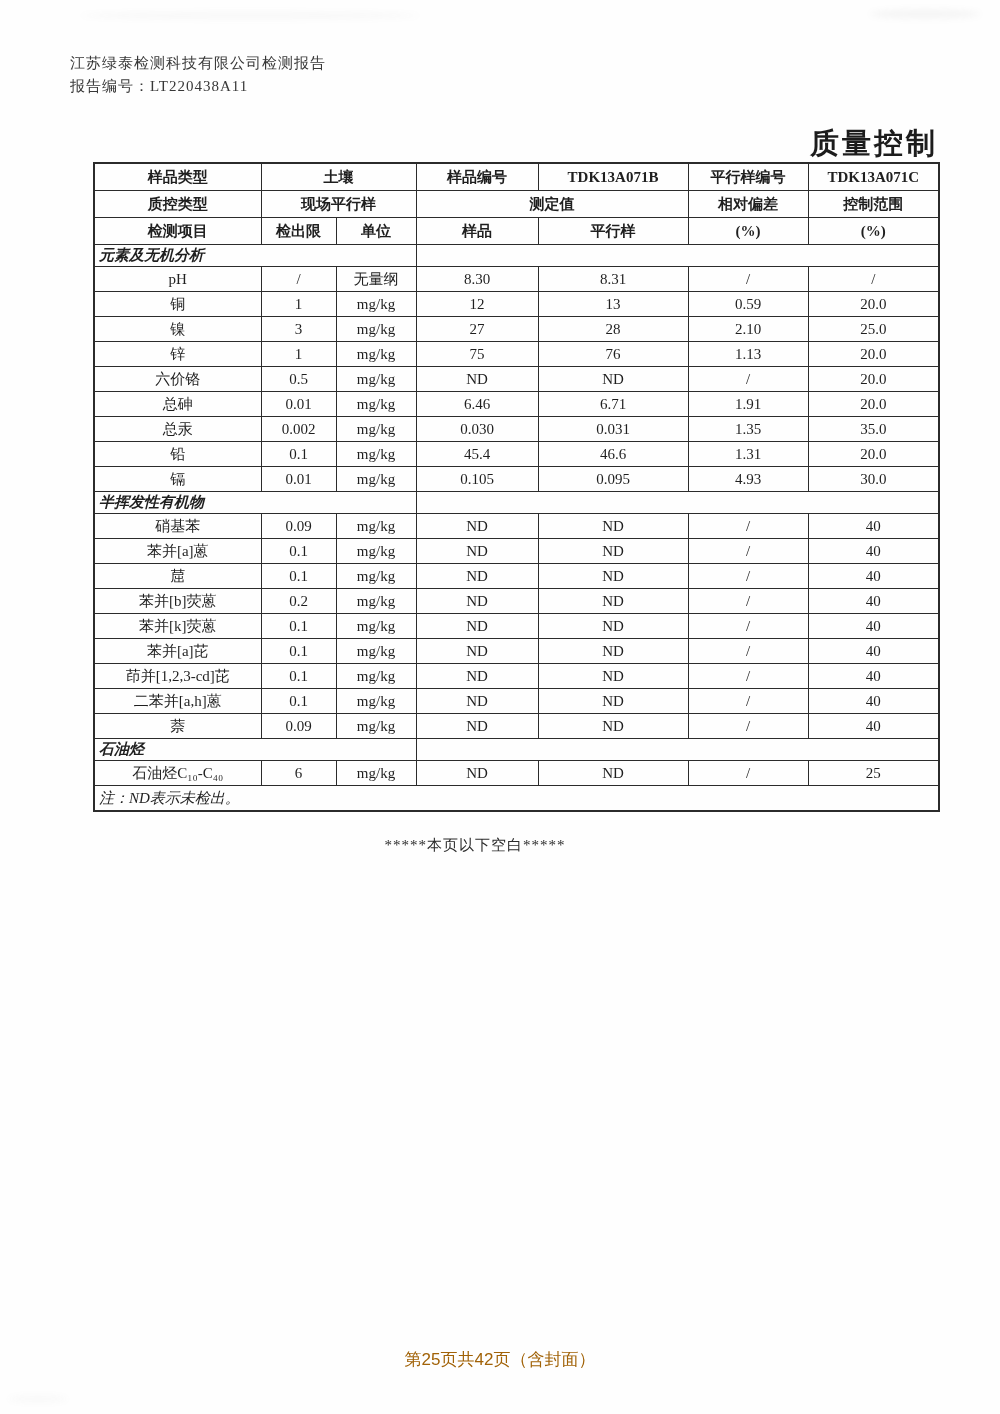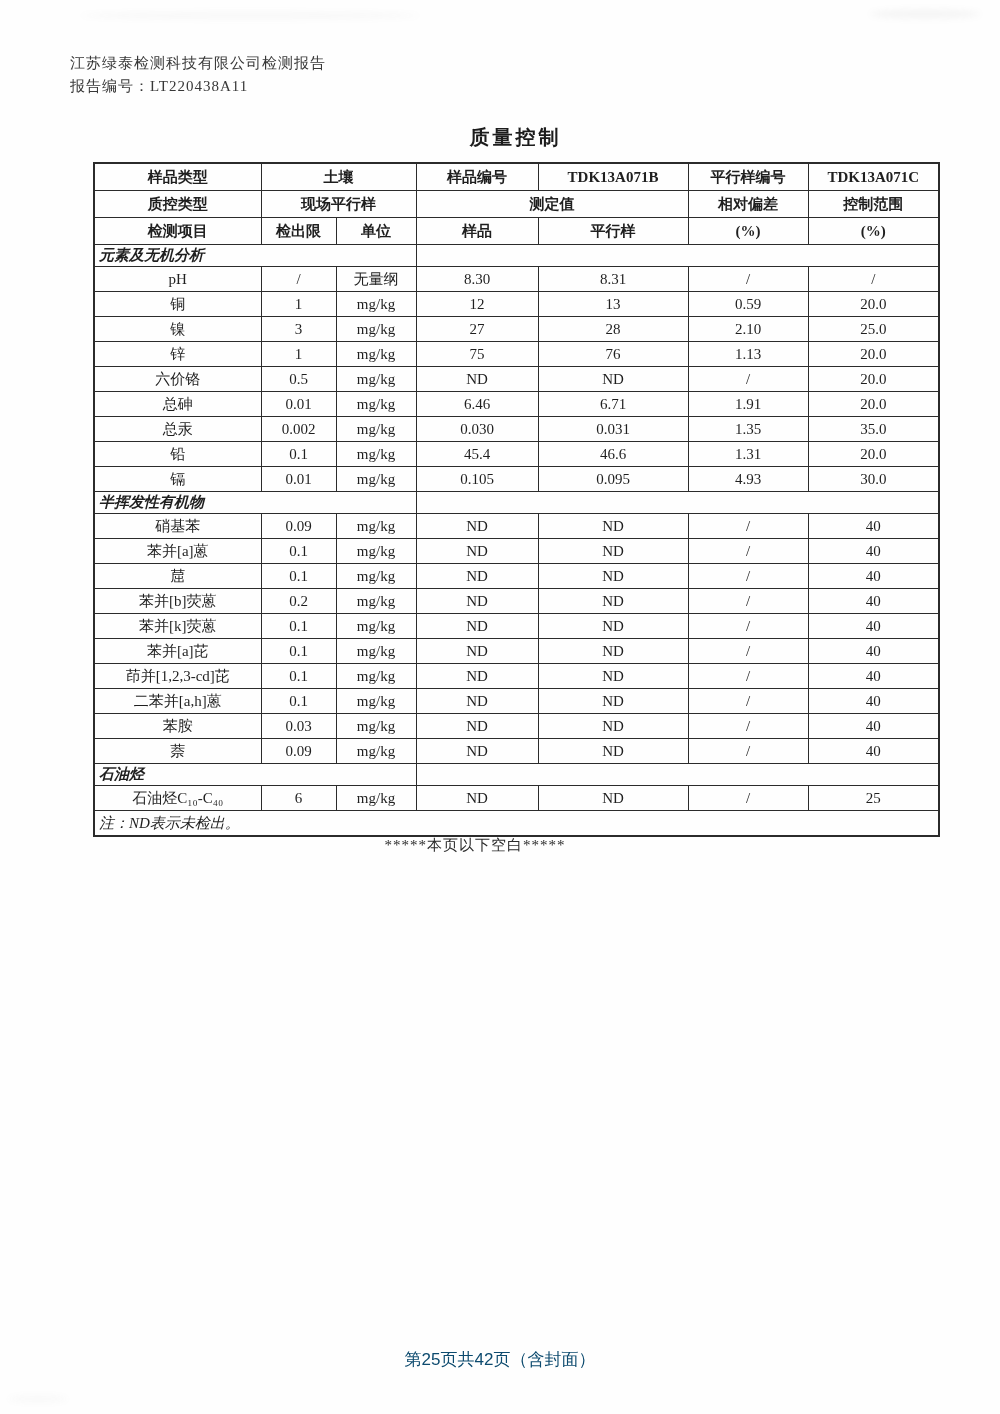--- a/index.html
+++ b/index.html
@@ -33,22 +33,22 @@
     font-size: 15px;
     line-height: 23px;
     color: #383838;
     letter-spacing: 1px;
   }
   .doc-title {
     position: absolute;
     top: 124px;
     left: 93px;
     width: 845px;
-    text-align: center;
-    font-size: 20px;
+    text-align: right;
+    font-size: 29px;
     font-weight: bold;
     letter-spacing: 3px;
     color: #1c1c1c;
   }
   table.qc {
     position: absolute;
     top: 162px;
     left: 93px;
     width: 845px;
     border-collapse: collapse;
@@ -96,21 +96,21 @@
     color: #2a2a2a;
     letter-spacing: 1px;
   }
   .page-footer {
     position: absolute;
     top: 1348px;
     left: 0;
     width: 1000px;
     text-align: center;
     font-size: 17px;
-    color: #0c4a6e;
+    color: #a16207;
     font-family: "Liberation Sans", "DejaVu Sans", sans-serif;
   }
 </style>
 </head>
 <body>
 
 <div class="artifact a1"></div>
 <div class="artifact a2"></div>
 <div class="artifact a3"></div>
 
@@ -313,29 +313,20 @@
       <tr>
         <td>二苯并[a,h]蒽</td>
         <td>0.1</td>
         <td>mg/kg</td>
         <td>ND</td>
         <td>ND</td>
         <td>/</td>
         <td>40</td>
       </tr>
       <tr>
-        <td>苯胺</td>
-        <td>0.03</td>
-        <td>mg/kg</td>
-        <td>ND</td>
-        <td>ND</td>
-        <td>/</td>
-        <td>40</td>
-      </tr>
-      <tr>
         <td>萘</td>
         <td>0.09</td>
         <td>mg/kg</td>
         <td>ND</td>
         <td>ND</td>
         <td>/</td>
         <td>40</td>
       </tr>
       <tr class="section-row">
         <td colspan="3" class="section-title">石油烃</td>

